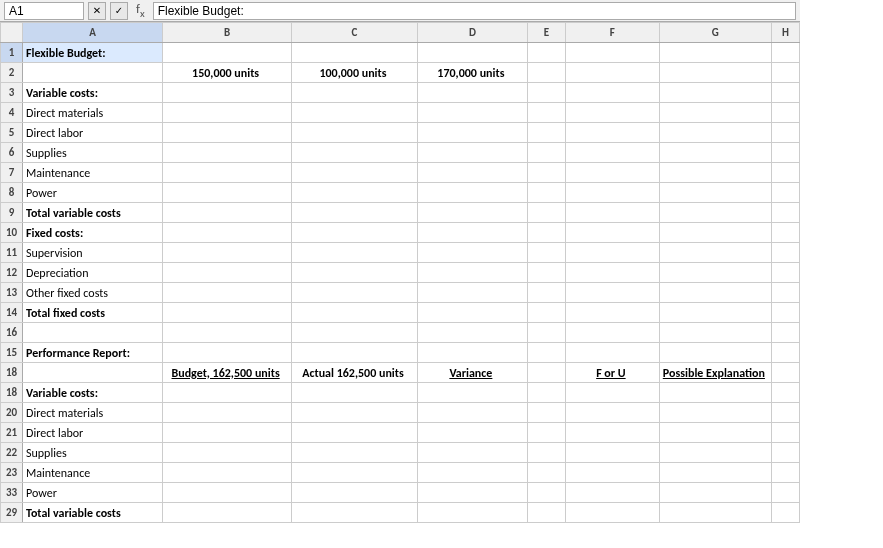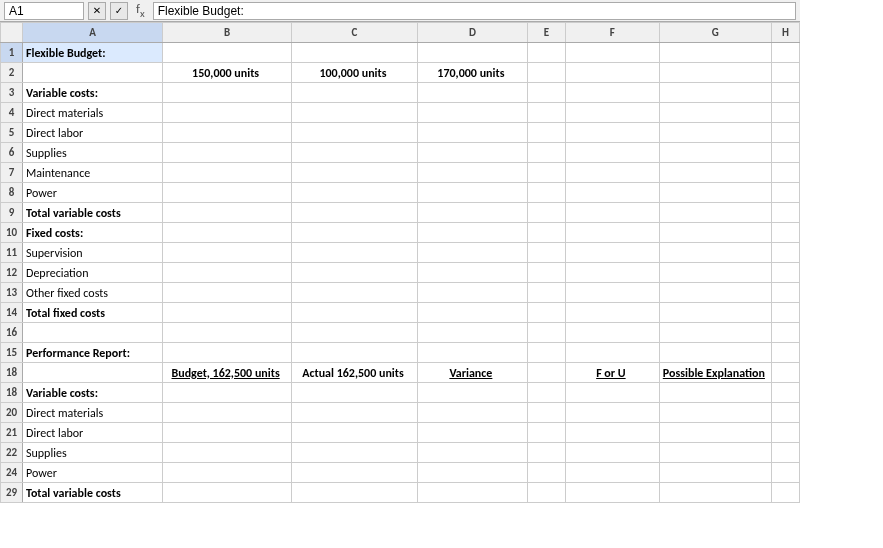--- a/index.html
+++ b/index.html
@@ -329,21 +329,32 @@
               <td class="col-a">Supplies</td>
               <td class="col-b"></td>
               <td class="col-c"></td>
               <td class="col-d"></td>
               <td class="col-e"></td>
               <td class="col-f"></td>
               <td class="col-g"></td>
               <td class="col-h"></td>
             </tr>
             <tr>
-              <th class="row-header">24</th>
+              <th class="row-header">23</th>
+              <td class="col-a">Maintenance</td>
+              <td class="col-b"></td>
+              <td class="col-c"></td>
+              <td class="col-d"></td>
+              <td class="col-e"></td>
+              <td class="col-f"></td>
+              <td class="col-g"></td>
+              <td class="col-h"></td>
+            </tr>
+            <tr>
+              <th class="row-header">33</th>
               <td class="col-a">Power</td>
               <td class="col-b"></td>
               <td class="col-c"></td>
               <td class="col-d"></td>
               <td class="col-e"></td>
               <td class="col-f"></td>
               <td class="col-g"></td>
               <td class="col-h"></td>
             </tr>
             <tr>

